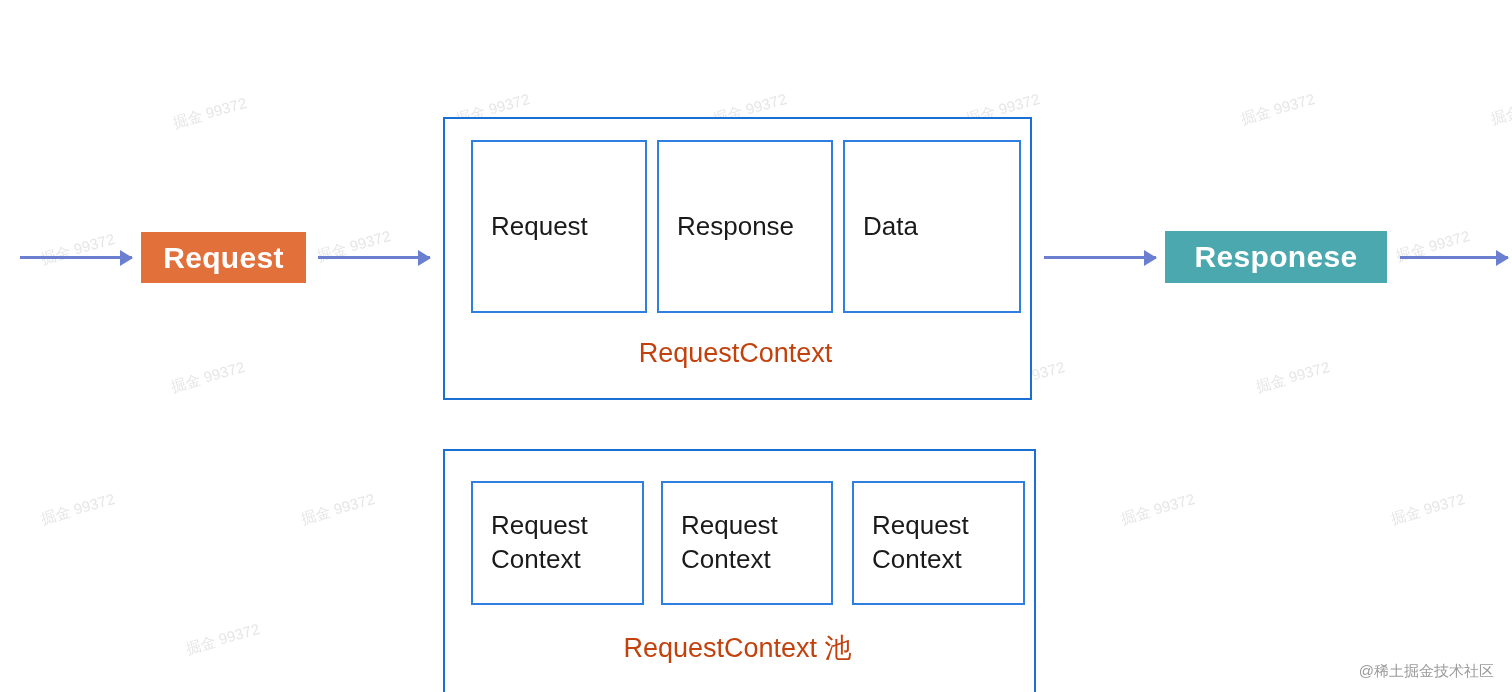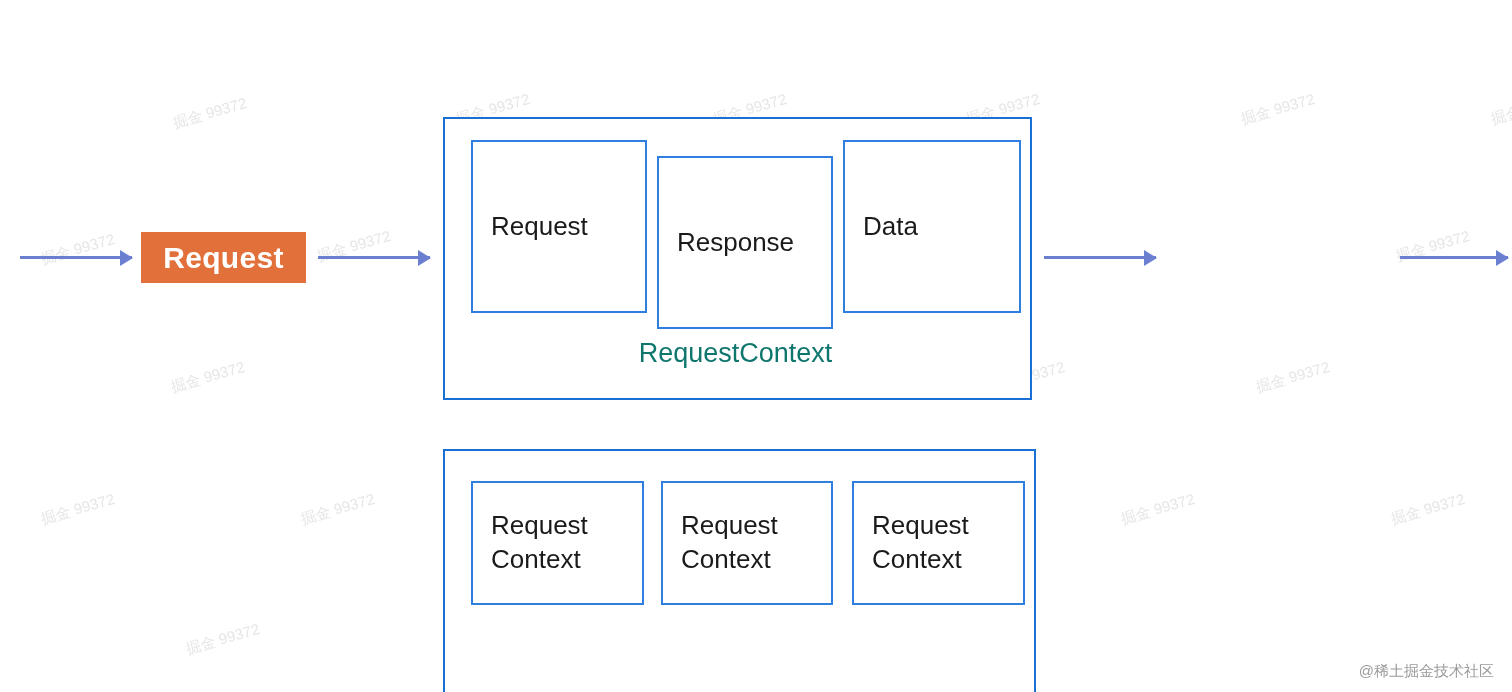--- a/index.html
+++ b/index.html
@@ -88,30 +88,30 @@
     box-sizing: border-box;
   }
   .inner-box .label {
     font-size: 26px;
     color: #1a1a1a;
     padding-left: 18px;
     line-height: 1.3;
     white-space: pre-line;
   }
   #ctx-box-request  { left: 471px; top: 140px; width: 176px; height: 173px; }
-  #ctx-box-response { left: 657px; top: 140px; width: 176px; height: 173px; margin-top: 16px; }
+  #ctx-box-response { left: 657px; top: 140px; width: 176px; height: 173px; }
   #ctx-box-data     { left: 843px; top: 140px; width: 178px; height: 173px; }
   #pool-box-1 { left: 471px; top: 481px; width: 173px; height: 124px; }
   #pool-box-2 { left: 661px; top: 481px; width: 172px; height: 124px; }
   #pool-box-3 { left: 852px; top: 481px; width: 173px; height: 124px; }
   
   .caption {
     position: absolute;
     font-size: 27px;
-    color: #0f766e;
+    color: #c2410c;
     text-align: center;
     width: 100%;
   }
   #ctx-caption  { left: 443px; top: 338px; }
   #pool-caption { left: 443px; top: 630px; }
   
   .wm {
     position: absolute;
     color: #e6e6e6;
     font-size: 15px;
@@ -153,20 +153,21 @@
   <div class="wm" style="left:1120px; top:500px;">掘金 99372</div>
   <div class="wm" style="left:1390px; top:500px;">掘金 99372</div>
   <div class="wm" style="left:185px;  top:630px;">掘金 99372</div>
 
   <div class="arrow" id="arrow-1" style="left:20px;  top:256px; width:112px;"></div>
   <div class="arrow" id="arrow-2" style="left:318px; top:256px; width:112px;"></div>
   <div class="arrow" id="arrow-3" style="left:1044px;top:256px; width:112px;"></div>
   <div class="arrow" id="arrow-4" style="left:1400px;top:256px; width:108px;"></div>
 
   <div class="pill" id="request-pill">Request</div>
+  <div class="pill" id="response-pill">Responese</div>
 
   <div class="container" id="request-context-container"></div>
   <div class="inner-box" id="ctx-box-request">
     <span class="label">Request</span>
   </div>
   <div class="inner-box" id="ctx-box-response">
     <span class="label">Response</span>
   </div>
   <div class="inner-box" id="ctx-box-data">
     <span class="label">Data</span>
@@ -179,16 +180,17 @@
 Context</span>
   </div>
   <div class="inner-box" id="pool-box-2">
     <span class="label">Request
 Context</span>
   </div>
   <div class="inner-box" id="pool-box-3">
     <span class="label">Request
 Context</span>
   </div>
+  <div class="caption" id="pool-caption" style="width:589px;">RequestContext 池</div>
 
   <div id="footer-credit">@稀土掘金技术社区</div>
 
 </div>
 
 </body></html>

